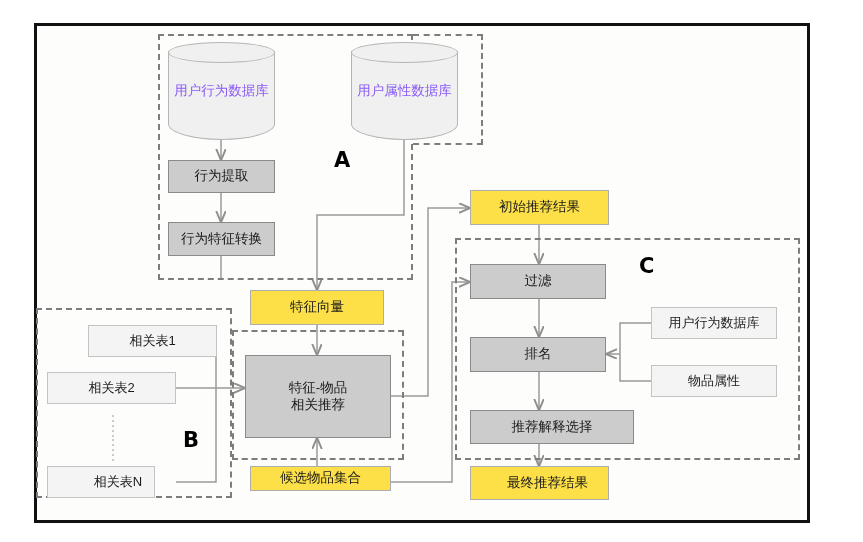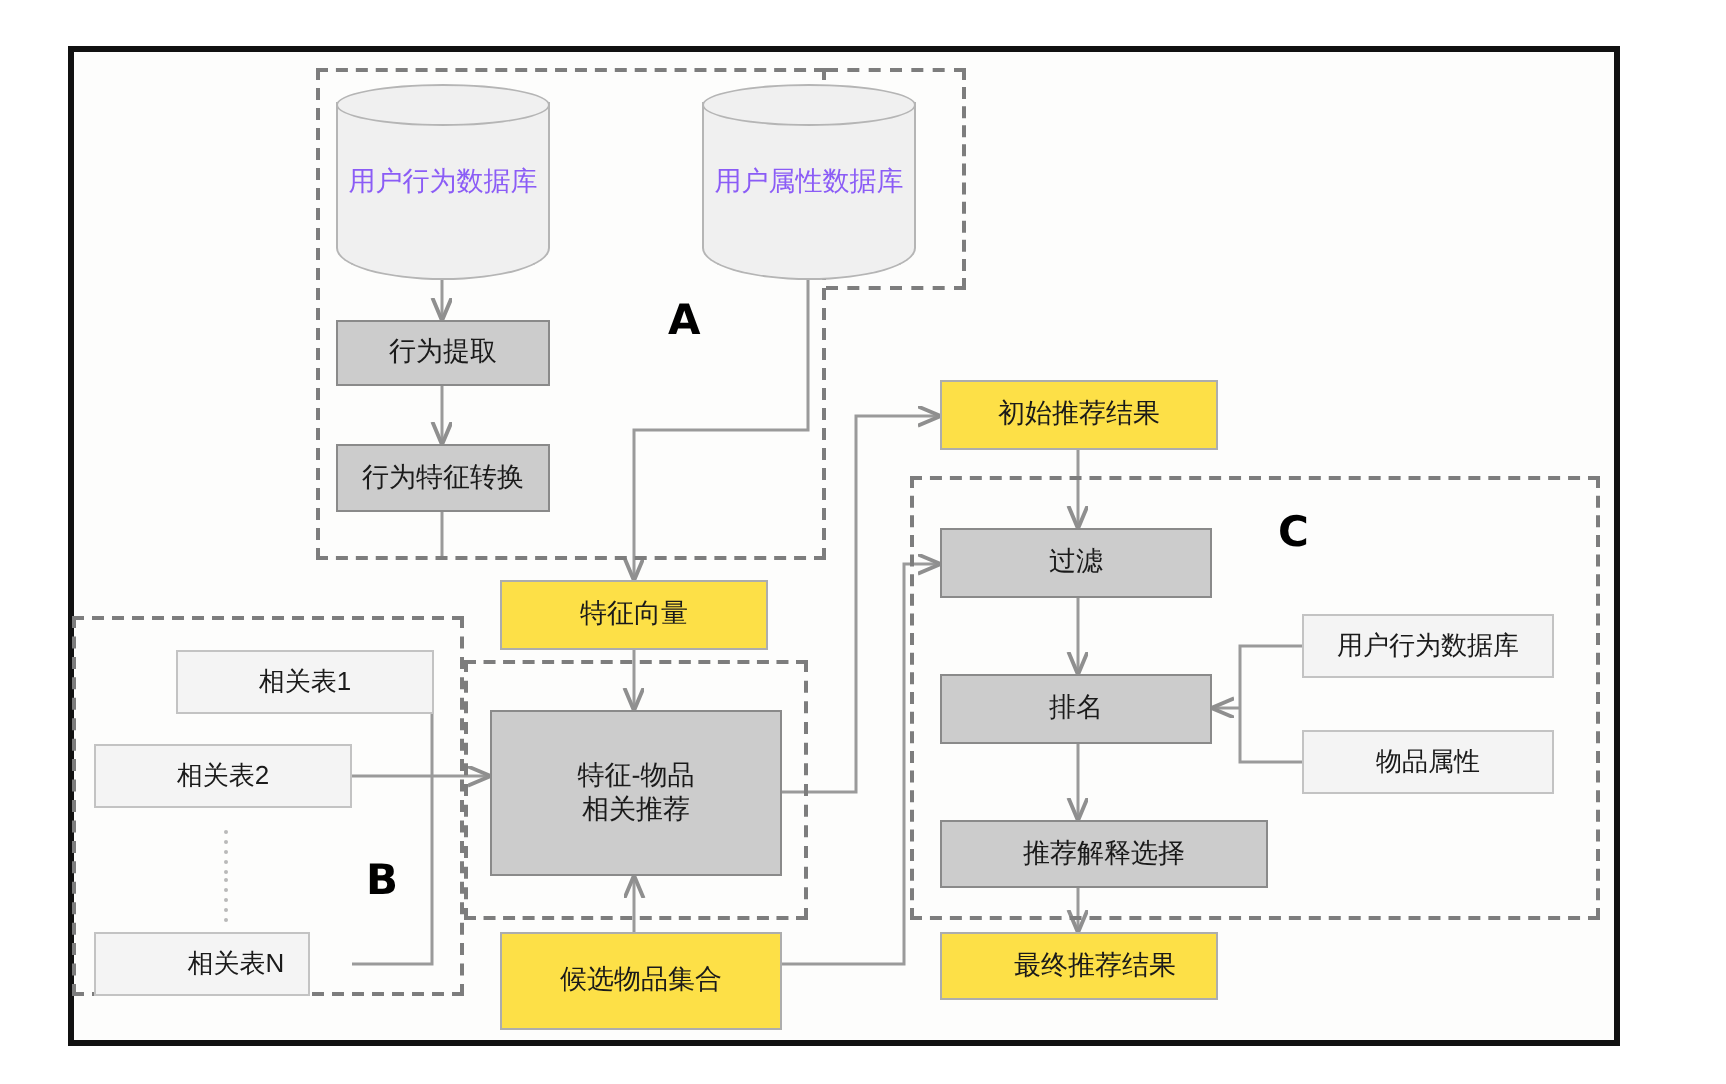--- a/index.html
+++ b/index.html
@@ -110,21 +110,21 @@
       <i></i>
       <i></i>
   </div>
   <div class="node light" style="left:47px;top:466px;width:108px;height:32px;padding-left:34px;">相关表N</div>
 
   <div class="node proc" style="left:245px;top:355px;width:146px;height:83px;flex-direction:column;">
     <span>特征-物品</span>
     <span>相关推荐</span>
   </div>
 
-  <div class="node data" style="left:250px;top:466px;width:141px;height:49px;">候选物品集合</div>
+  <div class="node data" style="left:250px;top:466px;width:141px;height:25px;">候选物品集合</div>
 
   <div class="node data" style="left:470px;top:190px;width:139px;height:35px;">初始推荐结果</div>
   <div class="node proc" style="left:470px;top:264px;width:136px;height:35px;font-family:Liberation Serif, serif;">过滤</div>
   <div class="node proc" style="left:470px;top:337px;width:136px;height:35px;">排名</div>
   <div class="node proc" style="left:470px;top:410px;width:164px;height:34px;">推荐解释选择</div>
   <div class="node data" style="left:470px;top:466px;width:139px;height:34px;padding-left:16px;">最终推荐结果</div>
 
   <div class="node light" style="left:651px;top:307px;width:126px;height:32px;">用户行为数据库</div>
   <div class="node light" style="left:651px;top:365px;width:126px;height:32px;">物品属性</div>
 </div>

